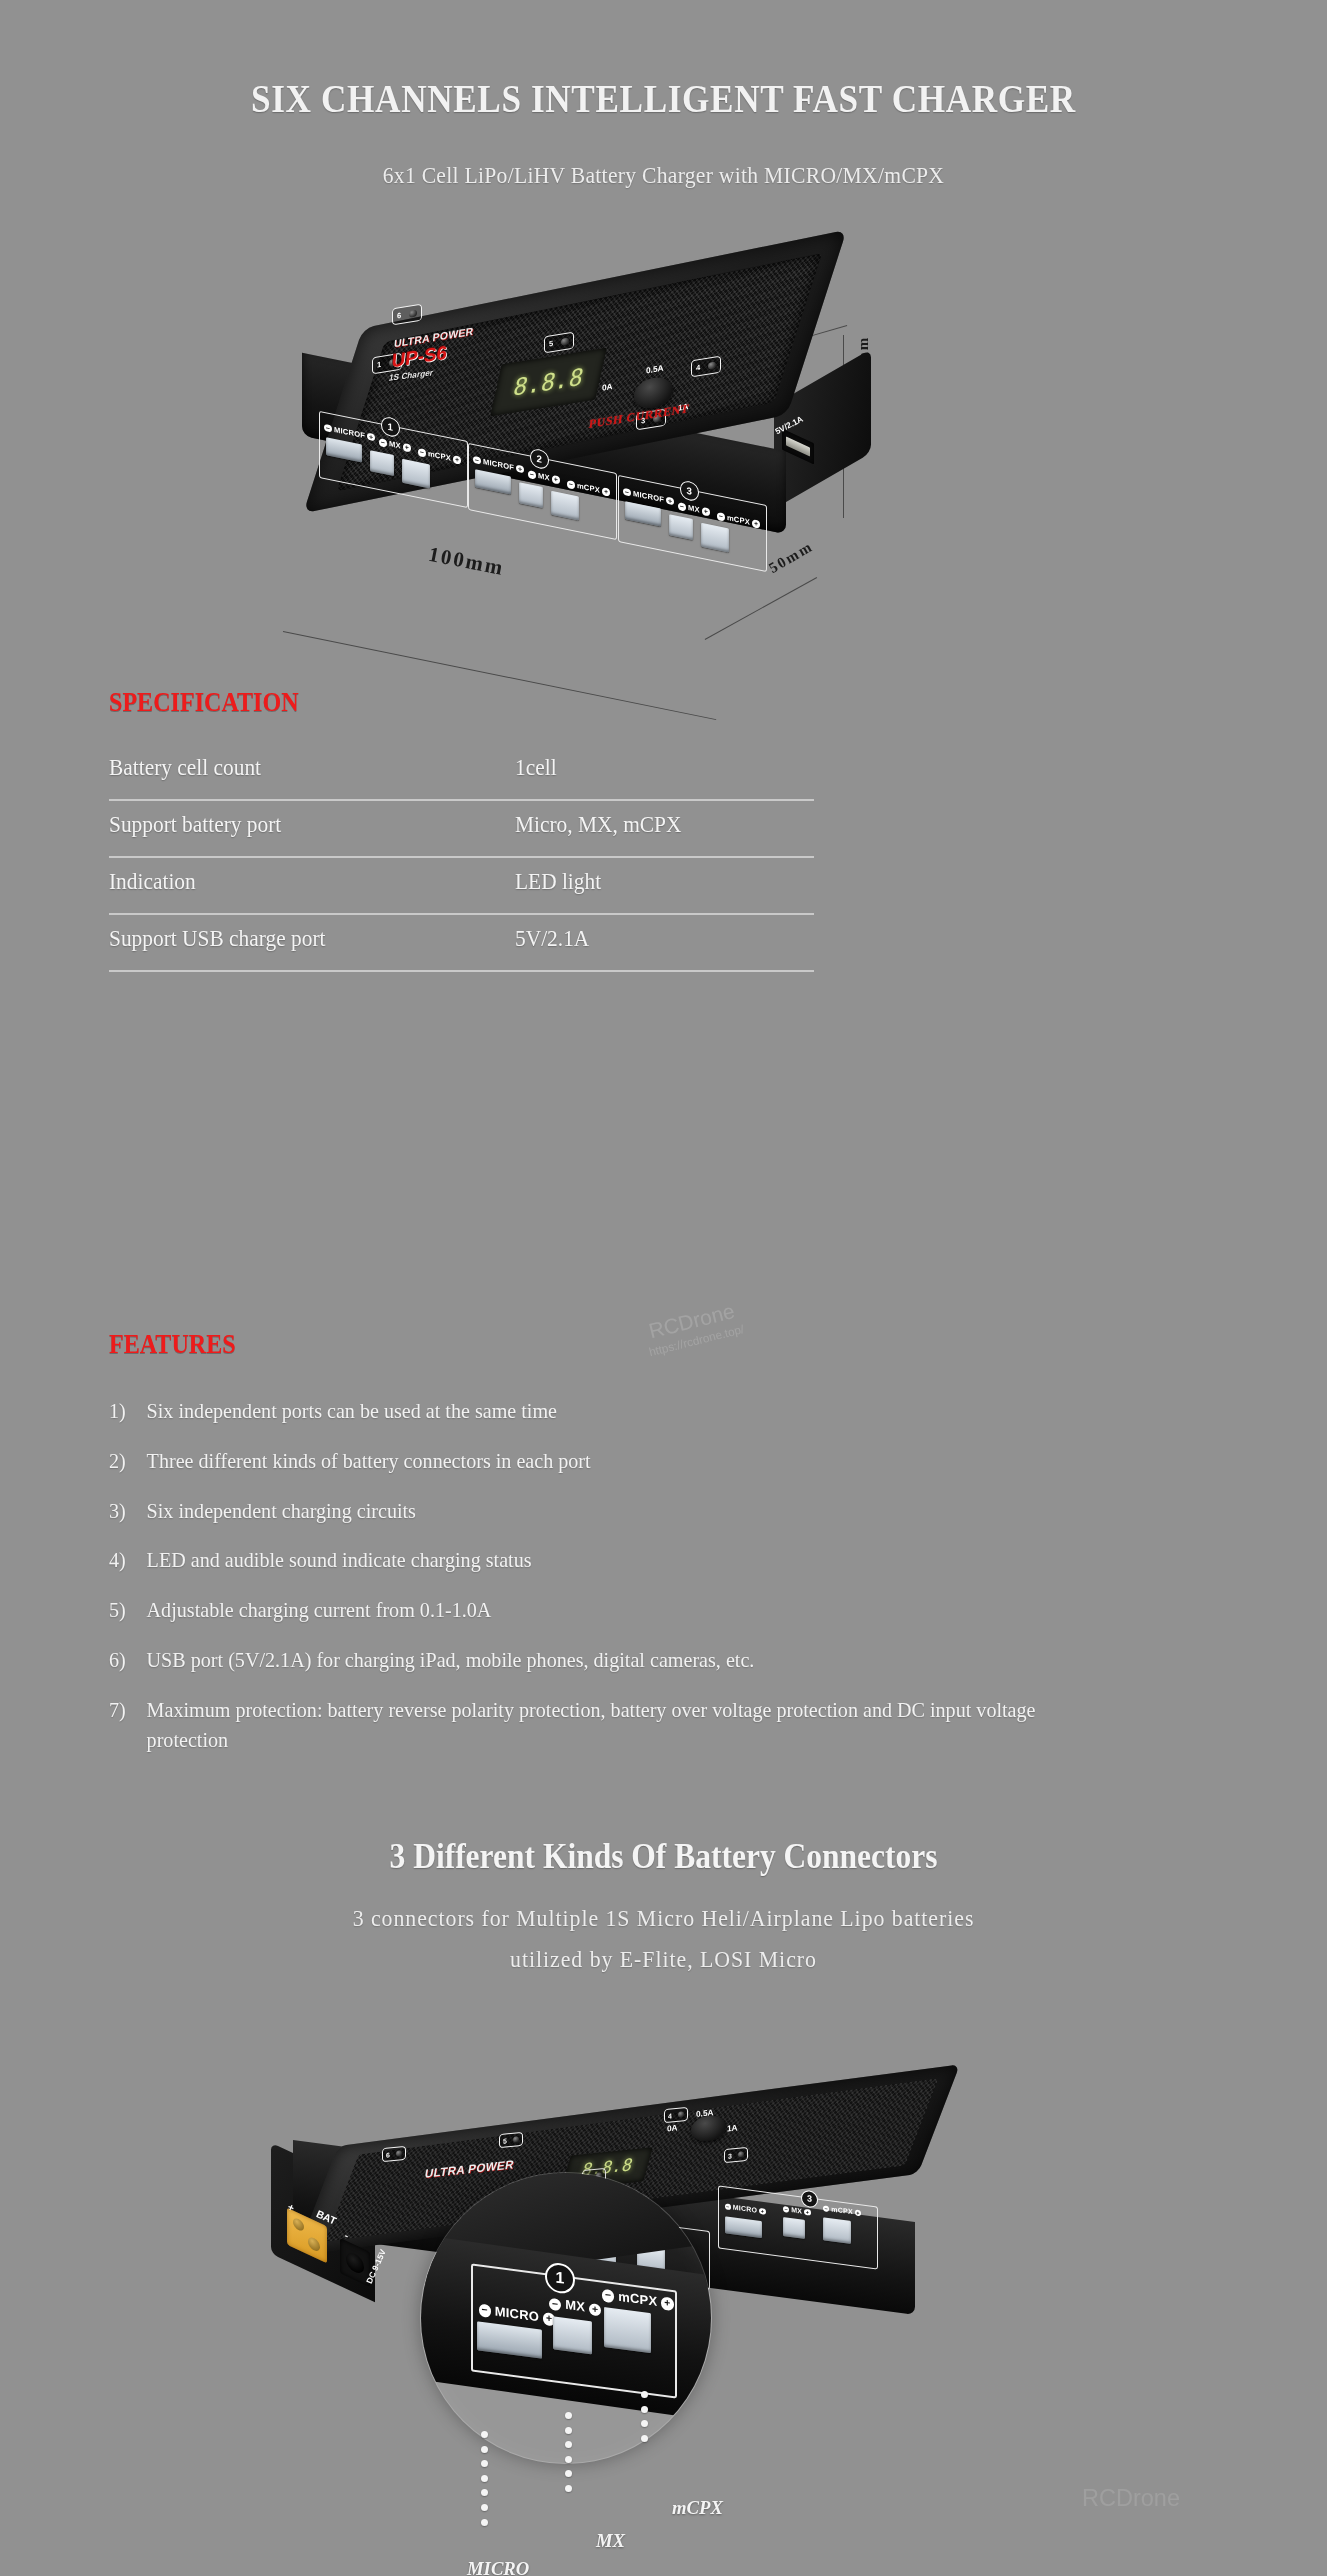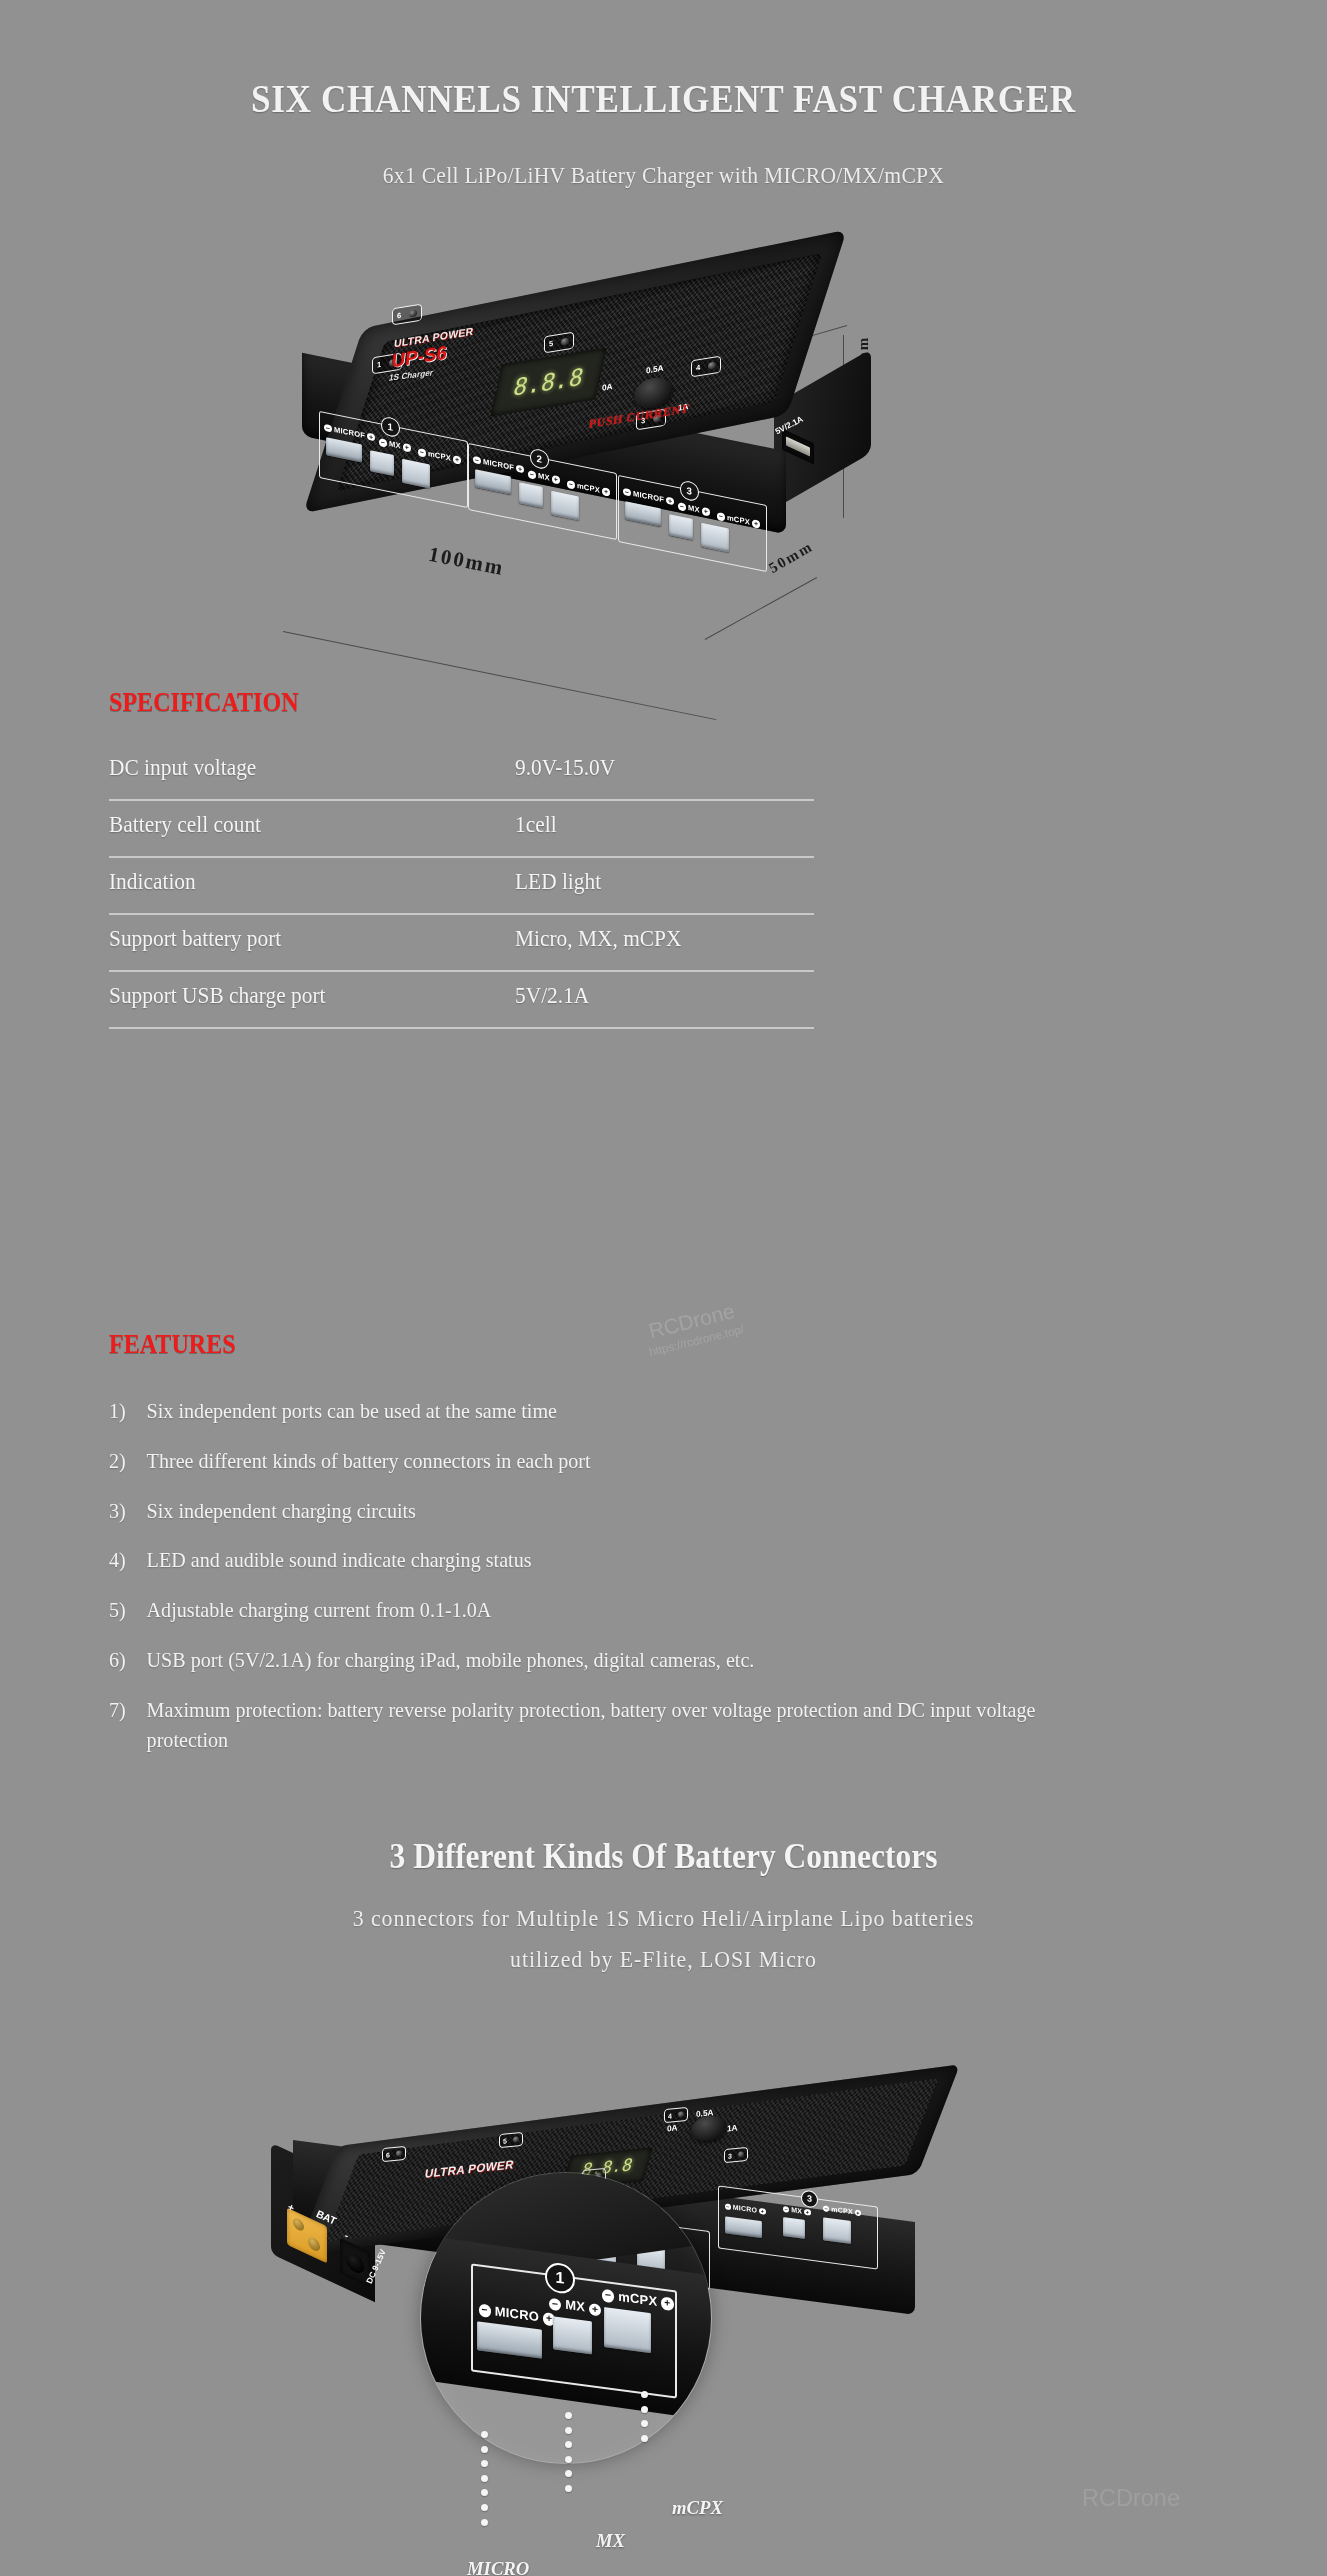--- a/index.html
+++ b/index.html
@@ -385,34 +385,30 @@
         <div class="jst" style="left:50px;top:28px;width:23.5px;height:21px;"></div>
         <div class="jst" style="left:82px;top:30px;width:28px;height:23.5px;"></div>
       </div>
     </div>
   </div>
 
   <div class="sec-head" style="left:109px;top:641px;">SPECIFICATION</div>
 
   <div class="spec">
     <div class="spec-row">
-      <div class="spec-lab">DC input voltage</div>
-      <div class="spec-val">9.0V-15.0V</div>
-    </div>
-    <div class="spec-row">
       <div class="spec-lab">Battery cell count</div>
       <div class="spec-val">1cell</div>
+    </div>
+    <div class="spec-row">
+      <div class="spec-lab">Support battery port</div>
+      <div class="spec-val">Micro, MX, mCPX</div>
     </div>
     <div class="spec-row">
       <div class="spec-lab">Indication</div>
       <div class="spec-val">LED light</div>
-    </div>
-    <div class="spec-row">
-      <div class="spec-lab">Support battery port</div>
-      <div class="spec-val">Micro, MX, mCPX</div>
     </div>
     <div class="spec-row">
       <div class="spec-lab">Support USB charge port</div>
       <div class="spec-val">5V/2.1A</div>
     </div>
   </div>
 
   <div class="sec-head" style="left:109px;top:1283px;">FEATURES</div>
 
   <div class="wm" style="left:607px;top:1263px;width:173px;">

